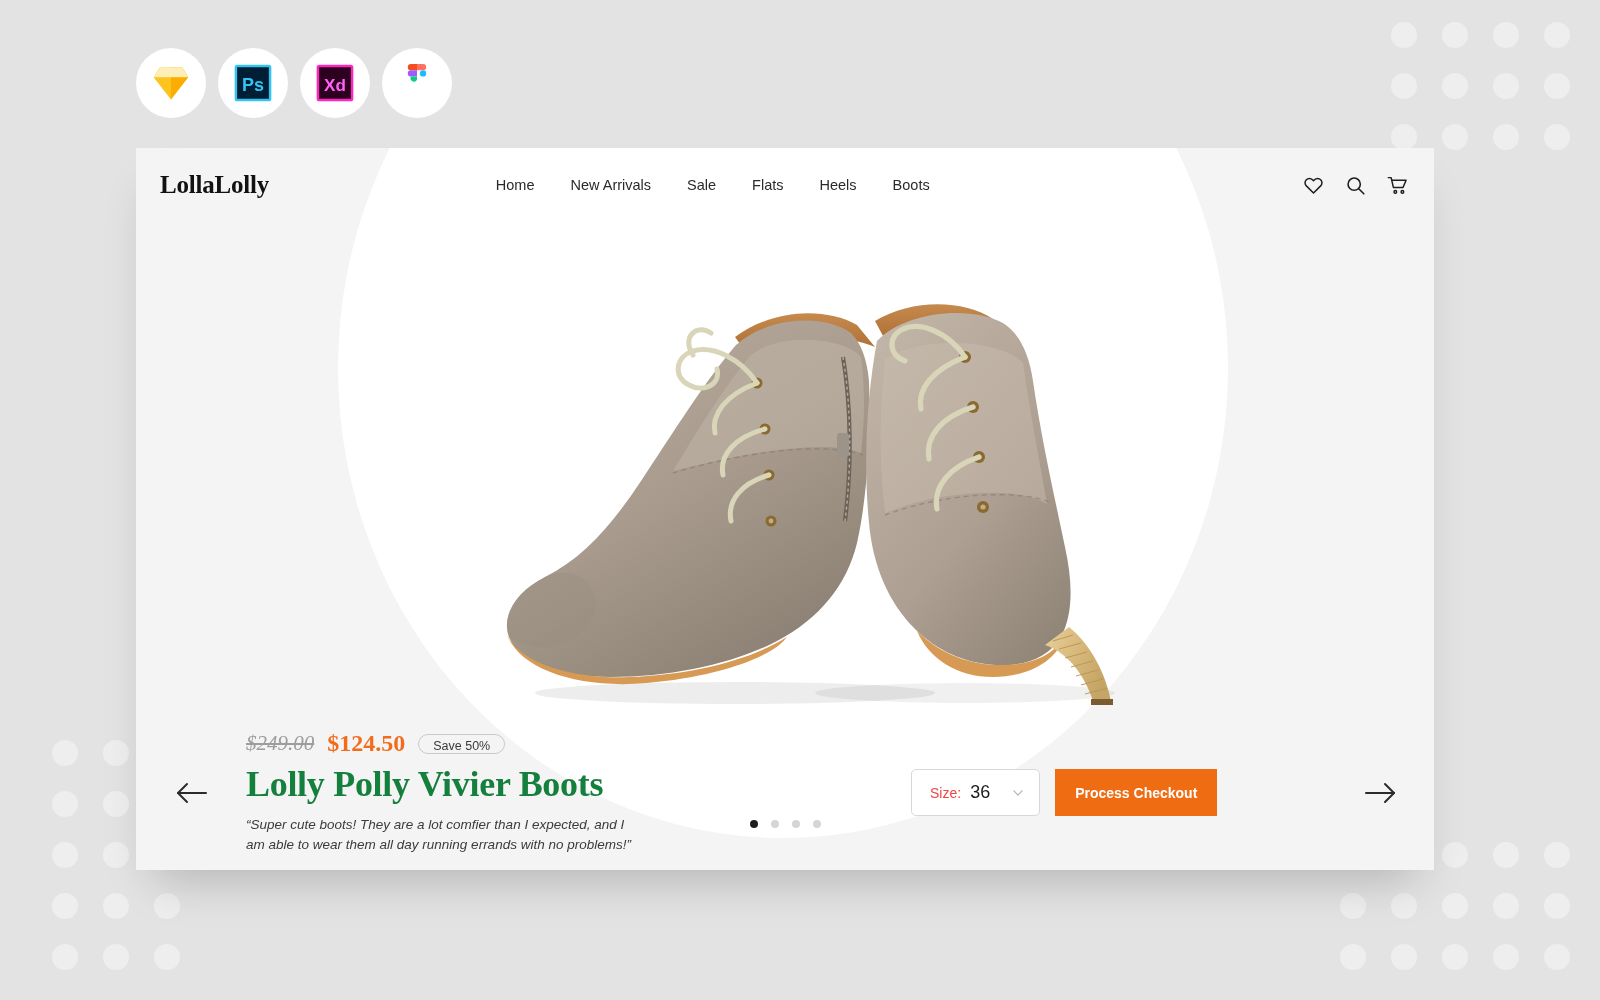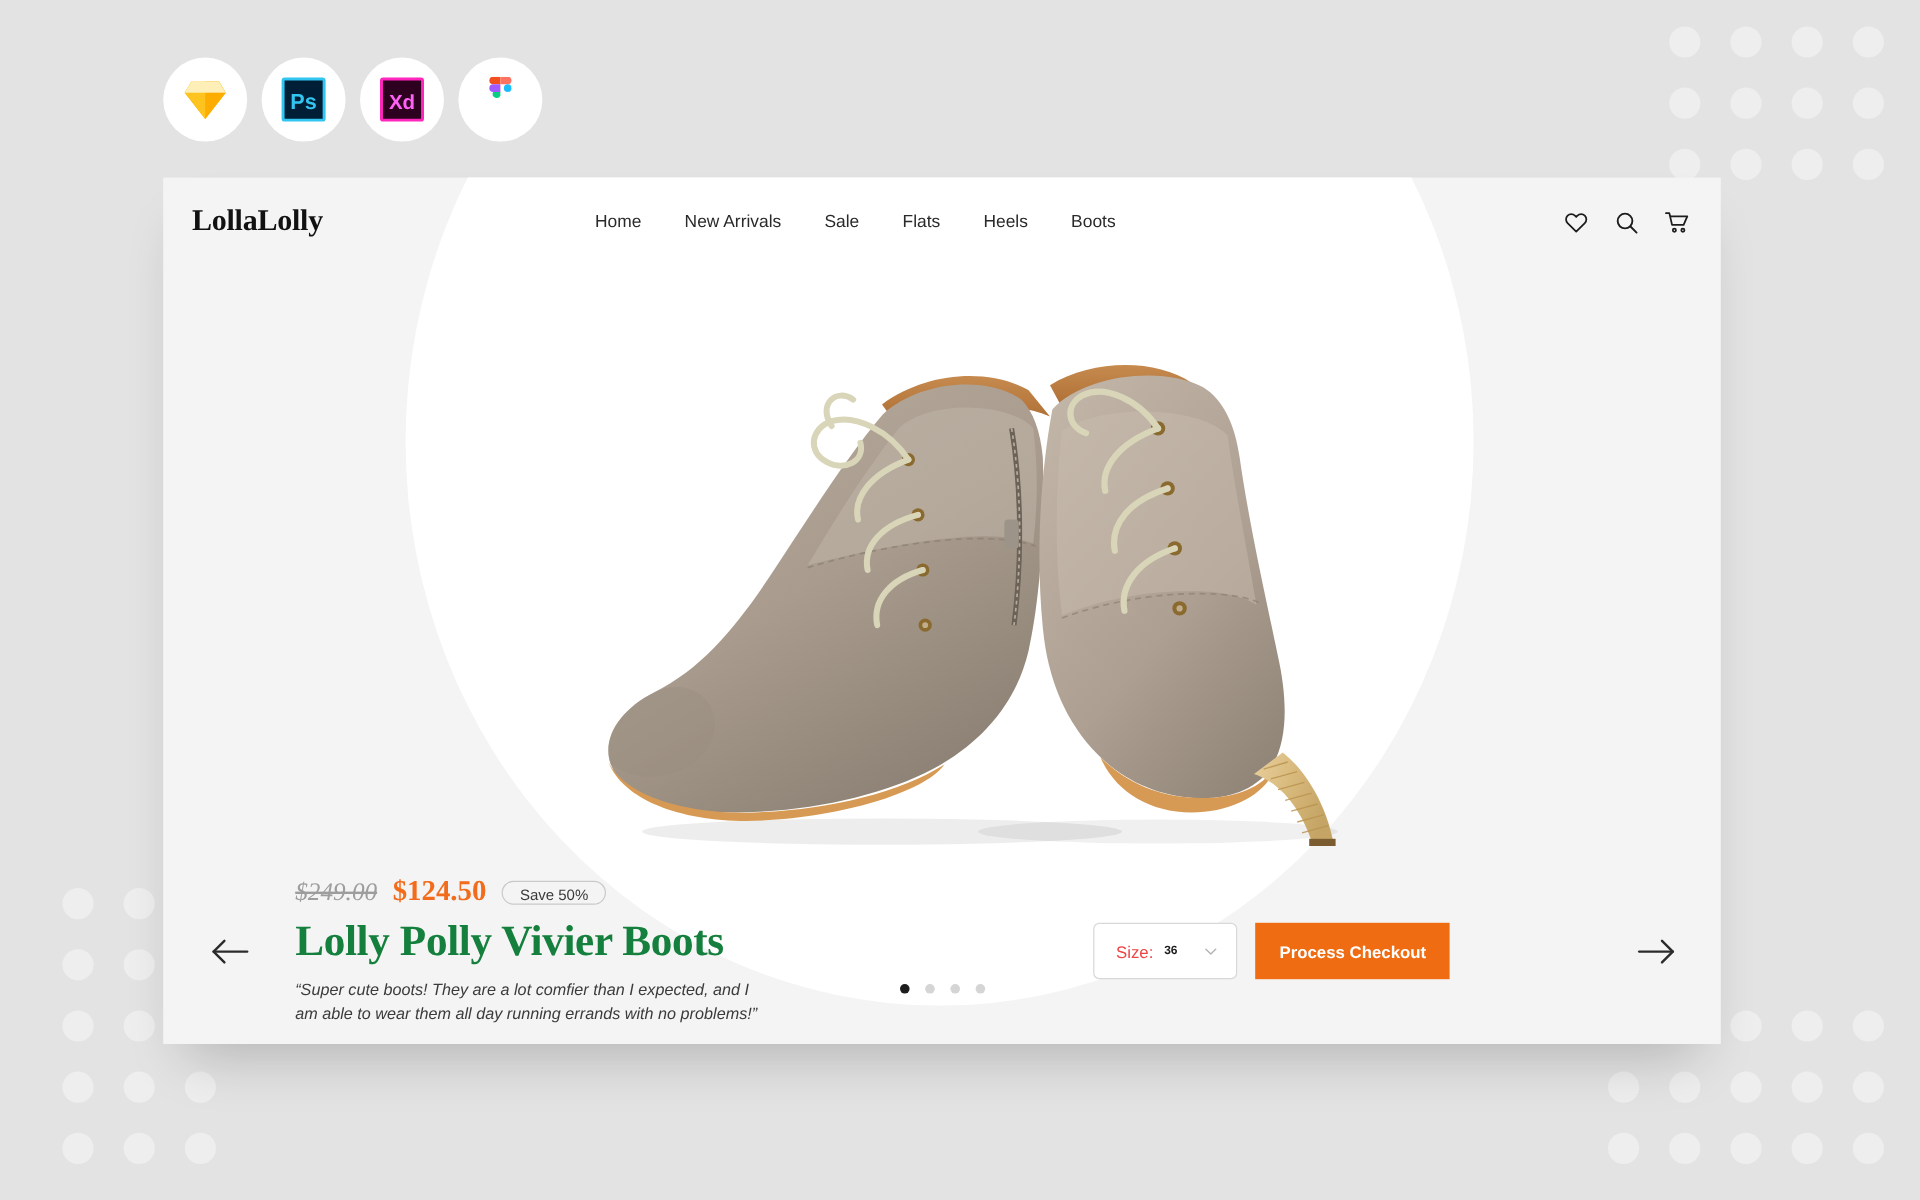--- a/index.html
+++ b/index.html
@@ -197,21 +197,21 @@
   #size-select {
     display: flex; align-items: center; gap: 9px;
     border: 1px solid #d8d8d8;
     border-radius: 5px;
     background: #ffffff;
     height: 47px;
     padding: 0 14px 0 18px;
     cursor: pointer;
   }
   #size-label { font-size: 14px; color: #ef4444; }
-  #size-value { font-size: 10px; font-weight: bold; color: #1b1b1b; }
+  #size-value { font-size: 18px; font-weight: normal; color: #1b1b1b; }
   #chevron-down { width: 14px; height: 14px; margin-left: 12px; display:block; }
   #checkout-button {
     background: #ef6c12;
     color: #ffffff;
     border: none;
     height: 47px;
     padding: 0 20px;
     font-size: 14px;
     font-weight: bold;
     font-family: "Liberation Sans", sans-serif;

